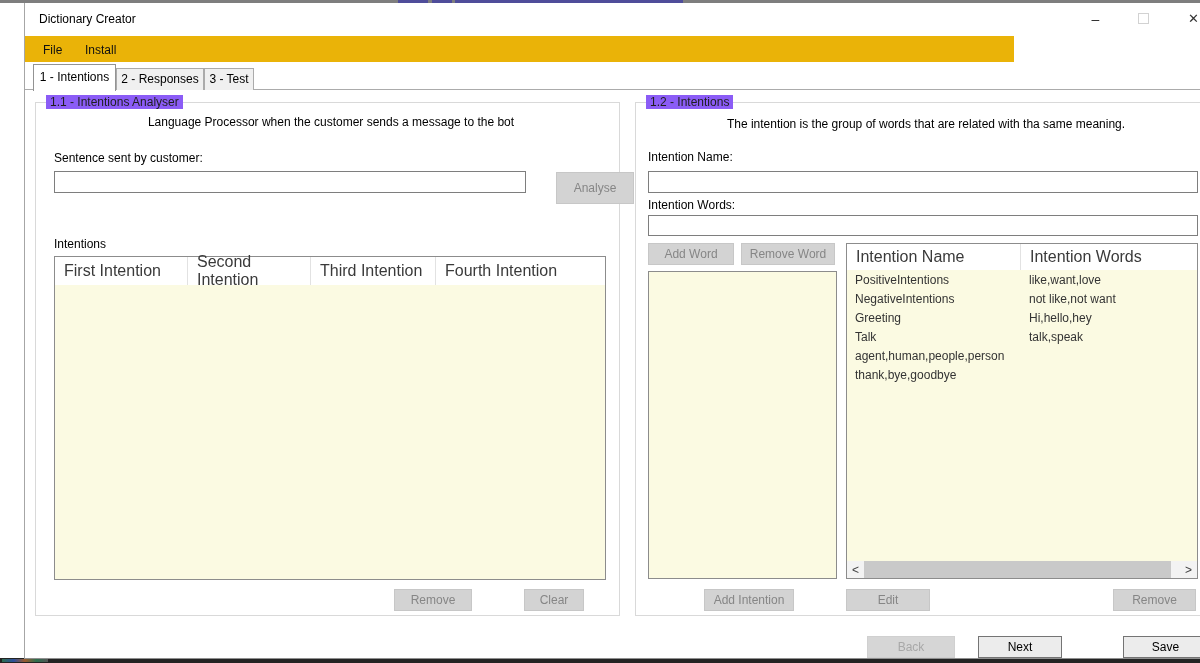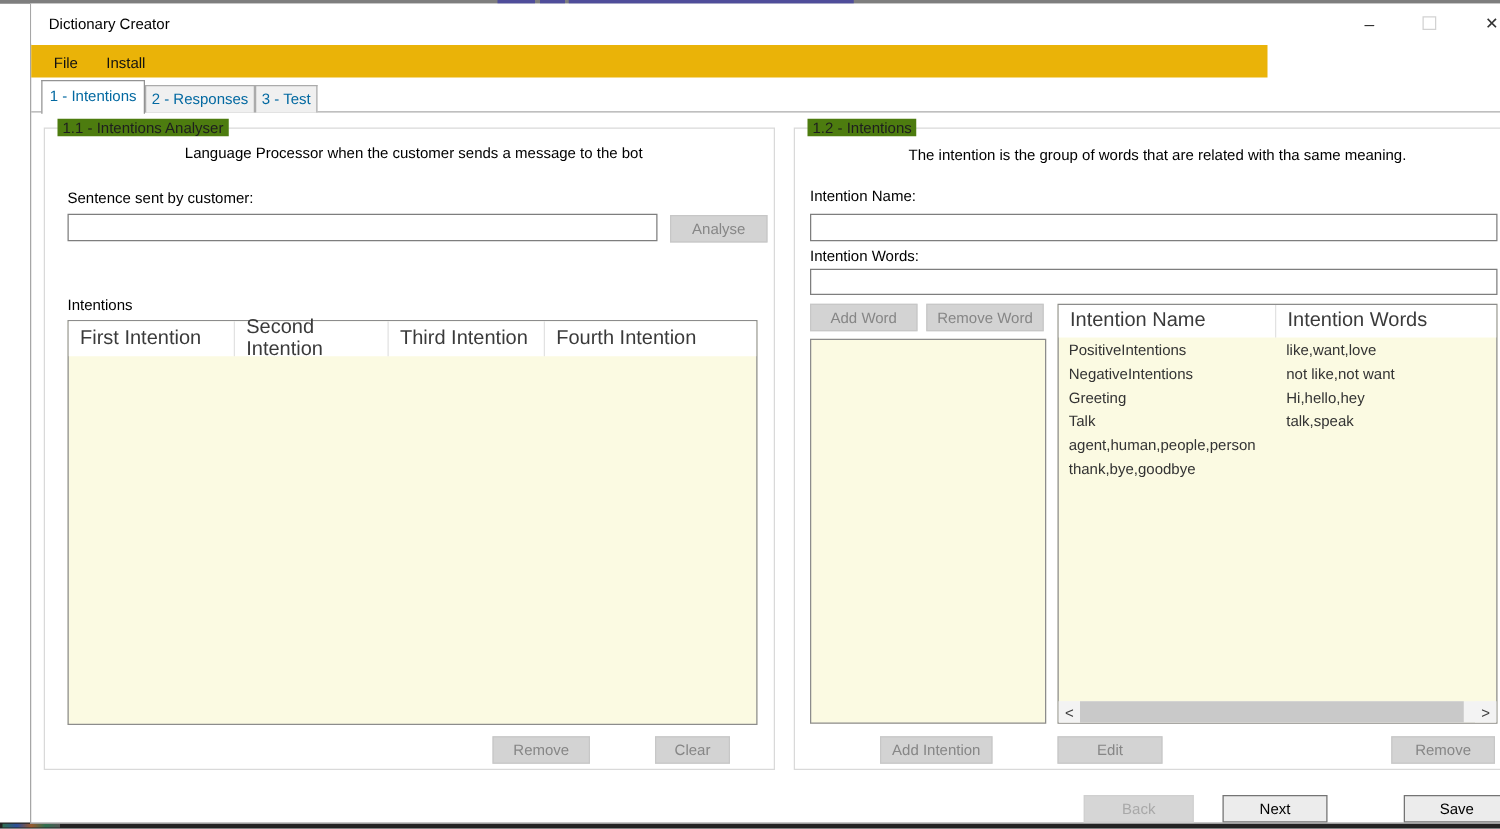--- a/index.html
+++ b/index.html
@@ -32,33 +32,33 @@
   .max-glyph{width:9px;height:9px;border:1px solid #d2d2d2;display:block;}
   .btn-close{left:1146px;color:#333;font-size:13px;}
 
   .menubar{left:0;top:33px;width:989px;height:26px;background:#eab308;}
   .menu-item{position:absolute;top:5px;font-size:12px;color:#111;padding:2px 6px;}
   .menu-file{left:12px;}
   .menu-install{left:54px;}
 
   
   .tabline{left:0;top:86px;width:1193px;height:1px;background:#ababab;}
-  .tab{position:absolute;font-size:12px;color:#0369a1;text-align:center;
+  .tab{position:absolute;font-size:12px;color:#000000;text-align:center;
     background:#f0f0f0;border:1px solid #ababab;border-bottom:none;}
   .tab-inactive{top:65px;height:22px;line-height:21px;}
   .tab-active{top:61px;height:27px;line-height:24px;background:#fff;border-color:#939393;z-index:3;}
   .tab-1{left:8px;width:83px;}
   .tab-2{left:91px;width:88px;}
   .tab-3{left:179px;width:50px;}
 
   
   .groupbox{border:1px solid #d9d9d9;background:#fff;}
   .gb-left{left:10px;top:99px;width:585px;height:514px;}
   .gb-right{left:610px;top:99px;width:577px;height:514px;}
-  .gb-legend{position:absolute;top:-8px;left:10px;background:#4d7c0f;padding:0 4px;
+  .gb-legend{position:absolute;top:-8px;left:10px;background:#8b5cf6;padding:0 4px;
     font-size:12px;color:#1e1e1e;white-space:nowrap;}
 
   .desc{font-size:12px;color:#000;text-align:center;line-height:16px;}
   .lbl{font-size:12px;color:#000;}
 
   .tbox{background:#fff;border:1px solid #7e7e7e;}
 
   .btn{display:flex;align-items:center;justify-content:center;font-size:12px;
     box-sizing:border-box;cursor:default;}
   .btn-gray{background:#d3d3d3;border:1px solid #c7c7c7;color:#868686;}
@@ -131,21 +131,21 @@
 
   <div class="abs groupbox gb-left">
     <span class="gb-legend">1.1 - Intentions Analyser</span>
 
     <div class="abs desc" style="left:60px;top:11px;width:470px;">
       <div>Language Processor when the customer sends a message to the bot</div>
     </div>
 
     <span class="abs lbl" style="left:18px;top:48px;">Sentence sent by customer:</span>
     <input class="abs tbox" style="left: 18px; top: 68px; width: 472px; height: 22px;" value="">
-    <div class="abs btn btn-gray" style="left:500px;top:69px;width:78px;height:22px;text-align:center;">Analyse</div>
+    <div class="abs btn btn-gray" style="left:520px;top:69px;width:78px;height:32px;text-align:center;">Analyse</div>
 
     <span class="abs lbl" style="left:18px;top:134px;">Intentions</span>
 
     <div class="abs lv lv-left" style="left:18px;top:153px;width:552px;height:324px;">
       <div class="lv-head">
         <div class="lv-hcell hdiv" style="width:133px;">First Intention</div>
         <div class="lv-hcell hdiv" style="width:123px;">Second Intention</div>
         <div class="lv-hcell hdiv" style="width:125px;">Third Intention</div>
         <div class="lv-hcell" style="flex:1;">Fourth Intention</div>
       </div>

